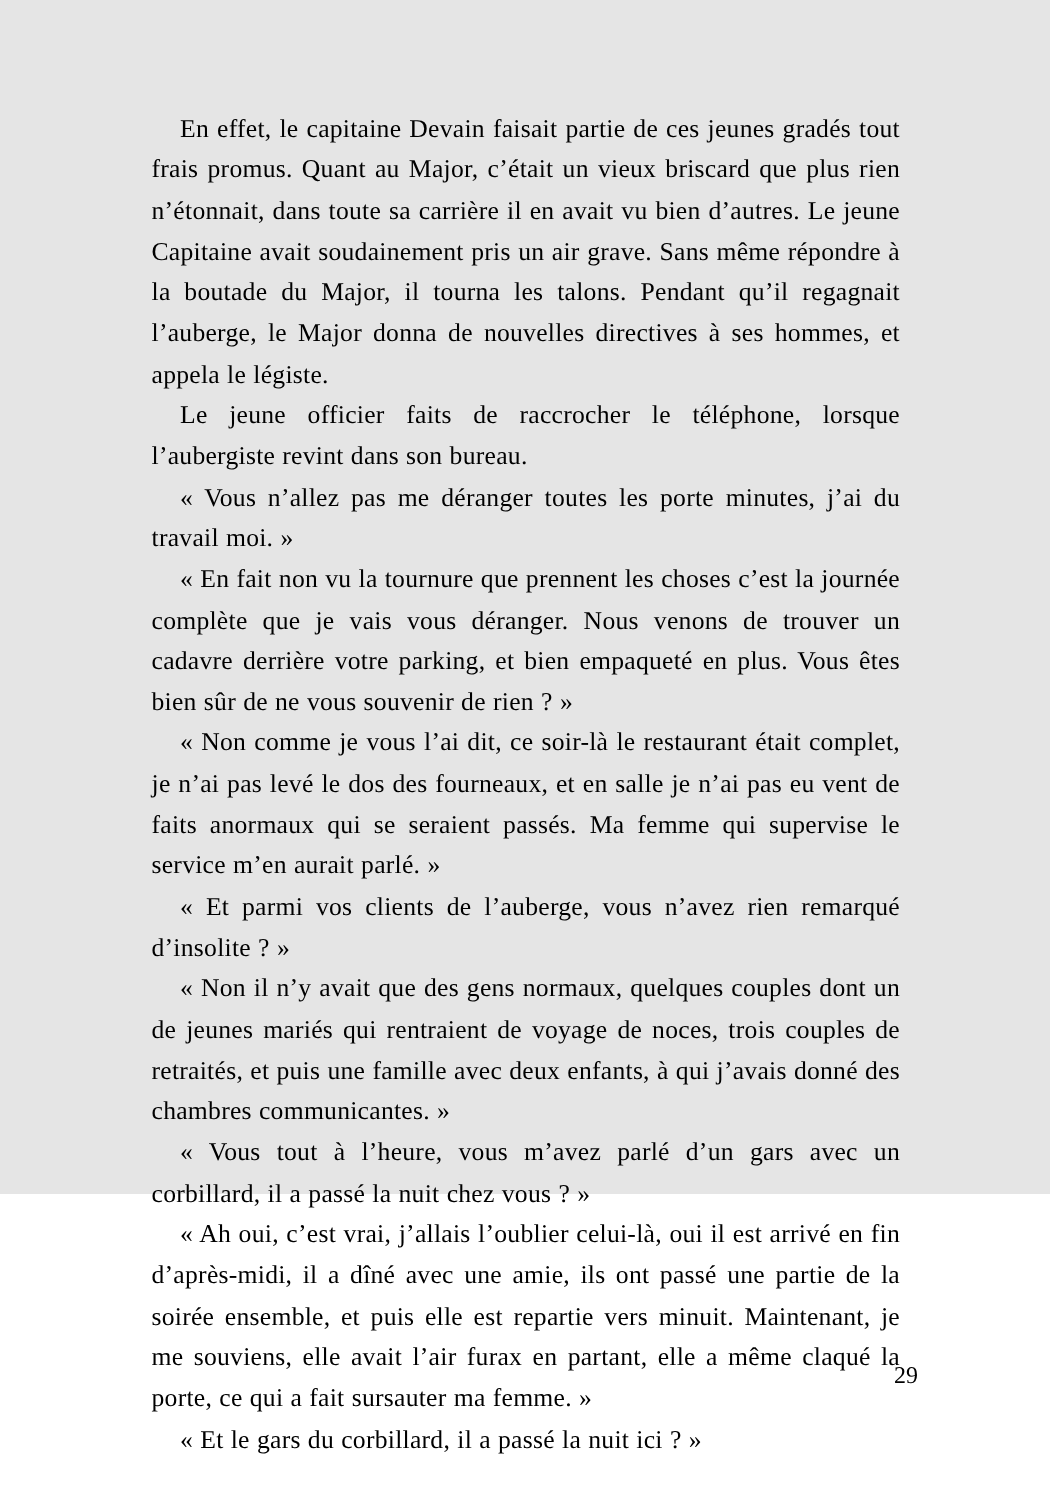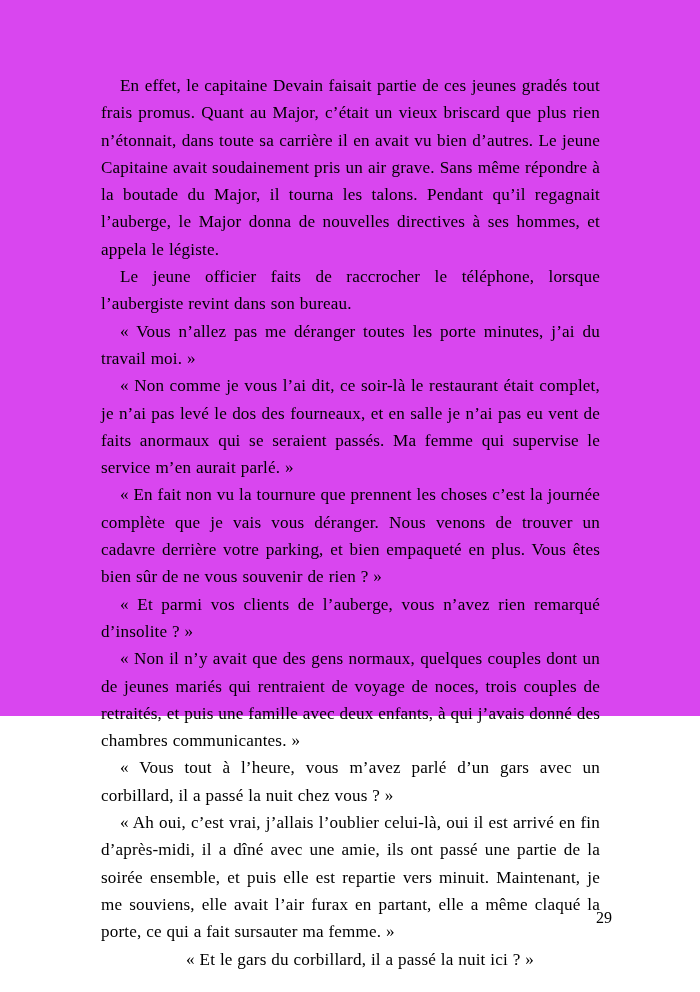--- a/index.html
+++ b/index.html
@@ -12,22 +12,22 @@
     height: 992px;
     position: relative;
     font-family: "Liberation Serif", "DejaVu Serif", serif;
     color: #000000;
     overflow: hidden;
   }
   #page {
     position: absolute;
     top: 0; left: 0;
     width: 700px;
-    height: 716px;
-    background: #d946ef;
+    height: 796px;
+    background: #e5e5e5;
   }
   #text-block {
     position: absolute;
     left: 101px;
     top: 72px;
     width: 499px;
   }
   p.para {
     margin: 0;
     padding: 0;
@@ -35,21 +35,21 @@
     text-justify: inter-word;
     text-indent: 19px;
     font-size: 17.1px;
     line-height: 27.3px;
     hyphens: none;
     -webkit-hyphens: none;
     word-spacing: 0.02em;
     letter-spacing: 0.01em;
   }
   p.para:last-child {
-    text-align: center;
+    text-align: left;
   }
   #page-number {
     position: absolute;
     left: 0;
     top: 908px;
     width: 600px;
     text-align: right;
     font-size: 16px;
     line-height: 20px;
     font-family: "Liberation Serif", "DejaVu Serif", serif;
@@ -58,22 +58,22 @@
 </style>
 </head>
 <body>
 
 <div id="page">
 
   <div id="text-block">
     <p class="para">En effet, le capitaine Devain faisait partie de ces jeunes gradés tout frais promus. Quant au Major, c’était un vieux briscard que plus rien n’étonnait, dans toute sa carrière il en avait vu bien d’autres. Le jeune Capitaine avait soudainement pris un air grave. Sans même répondre à la boutade du Major, il tourna les talons. Pendant qu’il regagnait l’auberge, le Major donna de nouvelles directives à ses hommes, et appela le légiste.</p>
     <p class="para">Le jeune officier faits de raccrocher le téléphone, lorsque l’aubergiste revint dans son bureau.</p>
     <p class="para">« Vous n’allez pas me déranger toutes les porte minutes, j’ai du travail moi. »</p>
+    <p class="para">« En fait non vu la tournure que prennent les choses c’est la journée complète que je vais vous déranger. Nous venons de trouver un cadavre derrière votre parking, et bien empaqueté en plus. Vous êtes bien sûr de ne vous souvenir de rien ? »</p>
     <p class="para">« Non comme je vous l’ai dit, ce soir-là le restaurant était complet, je n’ai pas levé le dos des fourneaux, et en salle je n’ai pas eu vent de faits anormaux qui se seraient passés. Ma femme qui supervise le service m’en aurait parlé. »</p>
-    <p class="para">« En fait non vu la tournure que prennent les choses c’est la journée complète que je vais vous déranger. Nous venons de trouver un cadavre derrière votre parking, et bien empaqueté en plus. Vous êtes bien sûr de ne vous souvenir de rien ? »</p>
     <p class="para">« Et parmi vos clients de l’auberge, vous n’avez rien remarqué d’insolite ? »</p>
     <p class="para">« Non il n’y avait que des gens normaux, quelques couples dont un de jeunes mariés qui rentraient de voyage de noces, trois couples de retraités, et puis une famille avec deux enfants, à qui j’avais donné des chambres communicantes. »</p>
     <p class="para">« Vous tout à l’heure, vous m’avez parlé d’un gars avec un corbillard, il a passé la nuit chez vous ? »</p>
     <p class="para">« Ah oui, c’est vrai, j’allais l’oublier celui-là, oui il est arrivé en fin d’après-midi, il a dîné avec une amie, ils ont passé une partie de la soirée ensemble, et puis elle est repartie vers minuit. Maintenant, je me souviens, elle avait l’air furax en partant, elle a même claqué la porte, ce qui a fait sursauter ma femme. »</p>
     <p class="para">« Et le gars du corbillard, il a passé la nuit ici ? »</p>
   </div>
 
   <div id="page-number">29</div>
 
 </div>

